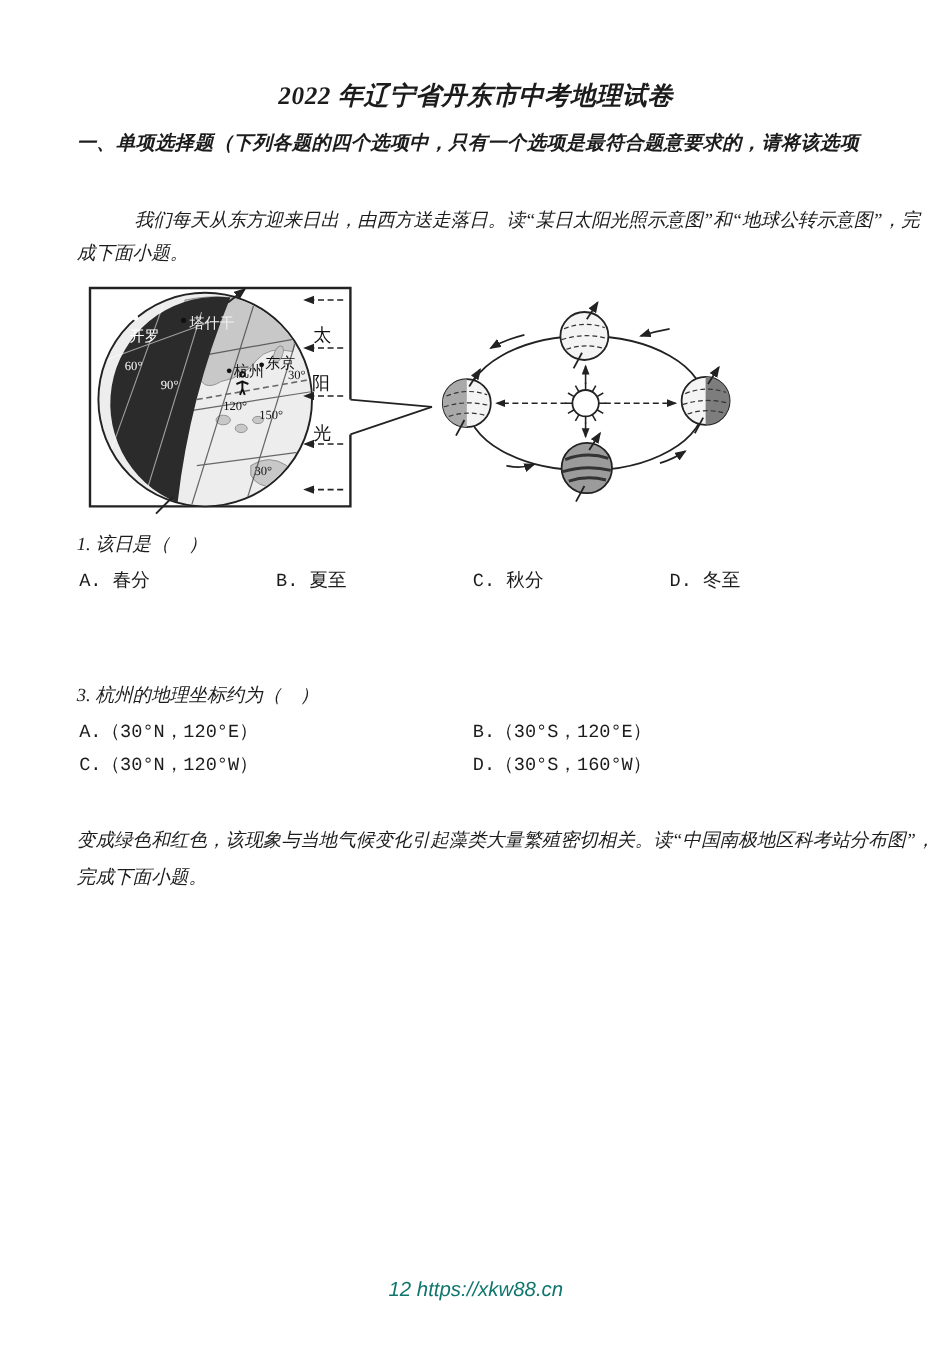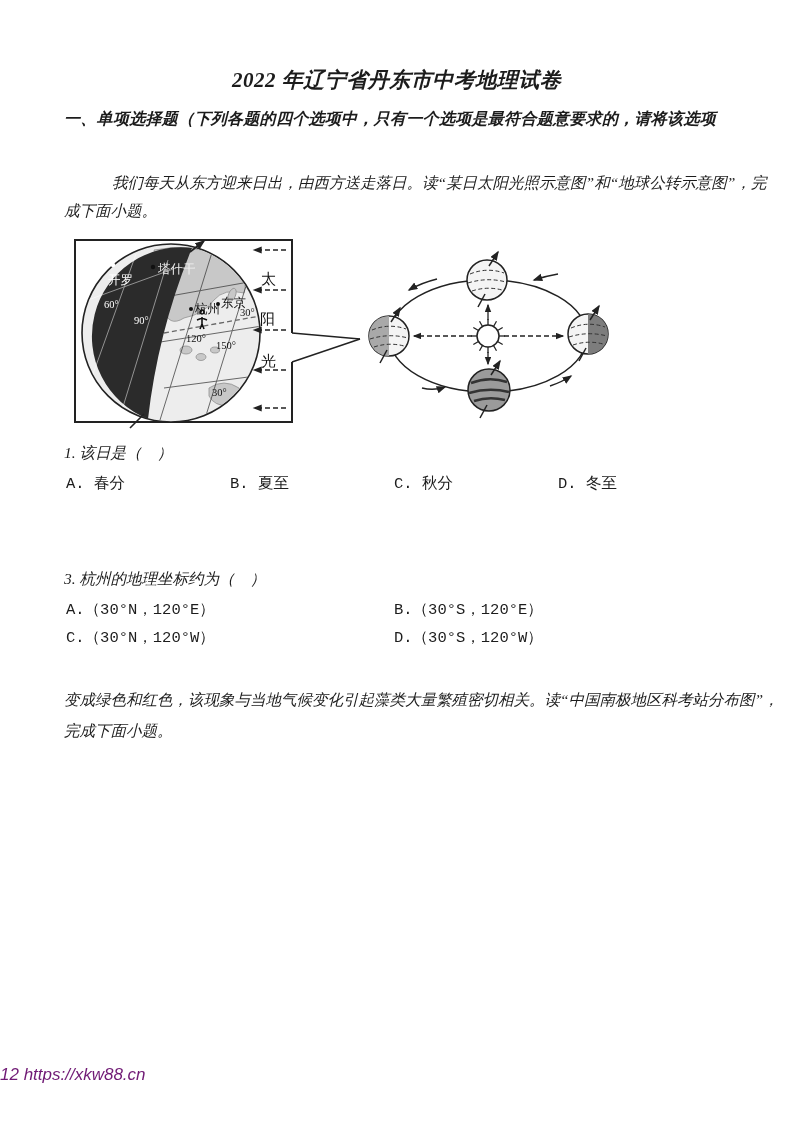--- a/index.html
+++ b/index.html
@@ -8,21 +8,21 @@
     font-family:"Liberation Serif","DejaVu Serif",serif;color:#1c1c1c;
   }
   .abs{position:absolute;white-space:nowrap;font-style:italic;}
   .title{left:0;right:0;top:66px;text-align:center;font-size:21px;font-weight:bold;letter-spacing:.5px;}
   .hline{left:64px;font-size:16px;font-weight:bold;letter-spacing:.3px;}
   .bline{left:64px;font-size:15.5px;}
   .indent{left:92px;margin-left:20px;}
   .row{position:absolute;left:0;width:793px;height:22px;}
   .opt{position:absolute;font-size:15.5px;white-space:nowrap;font-family:Liberation Mono, monospace;}
   .col-a{left:66px}.col-b{left:230px}.col-c{left:394px}.col-d{left:558px}
-  .footer{left:0;right:0;top:1065px;text-align:left;font-size:17px;color:#701a75;
+  .footer{left:0;right:0;top:1065px;text-align:center;font-size:17px;color:#0f766e;
           font-family:"Liberation Sans","DejaVu Sans",sans-serif;}
   .fig{position:absolute;left:64px;top:238px;width:666px;height:192px;}
   svg text{font-family:"Liberation Serif","DejaVu Serif",serif;}
 </style>
 </head>
 <body>
 
 <div class="page">
 
   <div class="abs title">2022 年辽宁省丹东市中考地理试卷</div>
@@ -202,20 +202,20 @@
   </div>
 
 
   <div class="abs bline" style="top:569px">3. 杭州的地理坐标约为（　）</div>
   <div class="row" style="top:599px">
     <span class="opt col-a">A.（30°N，120°E）</span>
     <span class="opt col-c">B.（30°S，120°E）</span>
   </div>
   <div class="row" style="top:627px">
     <span class="opt col-a">C.（30°N，120°W）</span>
-    <span class="opt col-c">D.（30°S，120°W）</span>
+    <span class="opt col-c">D.（30°S，160°W）</span>
   </div>
 
   <div class="abs bline" style="top:690px">变成绿色和红色，该现象与当地气候变化引起藻类大量繁殖密切相关。读“中国南极地区科考站分布图”，</div>
   <div class="abs bline" style="top:721px">完成下面小题。</div>
 
   <div class="abs footer">12 https://xkw88.cn</div>
 </div>
 
 </body></html>

